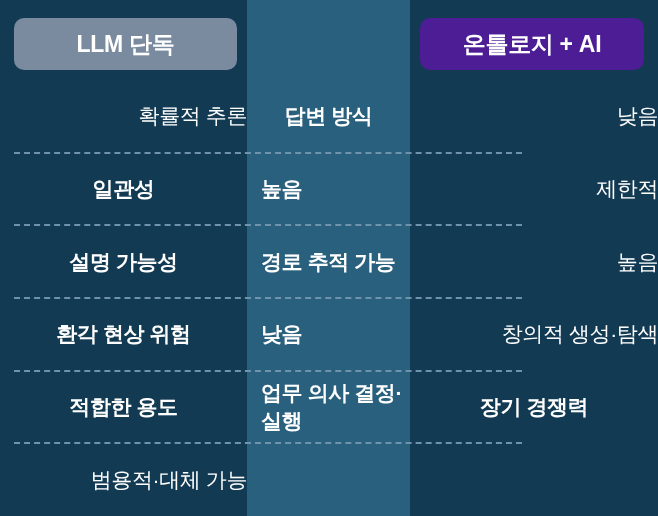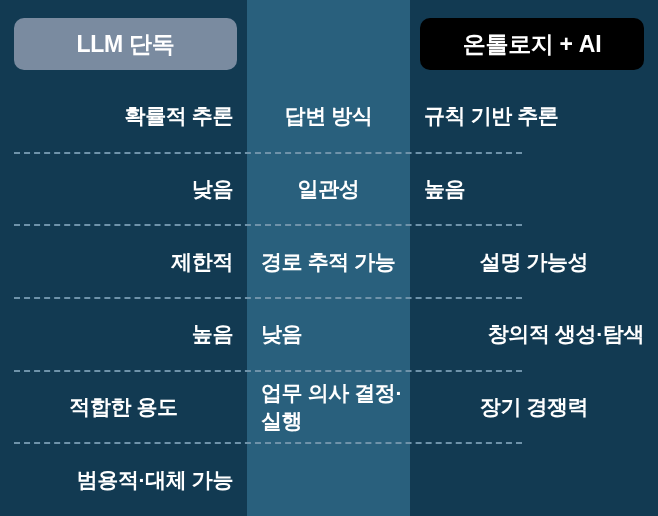--- a/index.html
+++ b/index.html
@@ -51,35 +51,34 @@
   .hdr-left {
     margin: 18px 10px 10px 14px;
     background: #7a8ba0;
     border-radius: 10px;
   }
   .hdr-mid {
     background: transparent;
   }
   .hdr-right {
     margin: 18px 14px 10px 10px;
-    background: #000000;
+    background: #4c1d95;
     border-radius: 10px;
   }
   .cell {
     display: flex;
     align-items: center;
     color: #ffffff;
     font-size: 21px;
     letter-spacing: -0.4px;
     box-sizing: border-box;
   }
   .cell-left {
     justify-content: flex-end;
-    padding-right: 14px;
-    font-weight: bold;
+    font-weight: normal;
   }
   .cell-mid {
     justify-content: center;
     font-weight: bold;
   }
   .cell-right {
     justify-content: flex-start;
     padding-left: 14px;
     font-weight: bold;
   }
@@ -98,31 +97,31 @@
 <div class="comparison">
   <div class="center-band"></div>
 
   <div class="grid">
     <div class="hdr hdr-left">LLM 단독</div>
     <div class="hdr hdr-mid"></div>
     <div class="hdr hdr-right">온톨로지 + AI</div>
 
     <div class="cell cell-left">확률적 추론</div>
     <div class="cell cell-mid">답변 방식</div>
-    <div class="cell cell-right">규칙 기반 추론</div>
 
     <div class="cell cell-left">낮음</div>
     <div class="cell cell-mid">일관성</div>
     <div class="cell cell-right">높음</div>
 
     <div class="cell cell-left">제한적</div>
+    <div class="cell cell-mid">설명 가능성</div>
     <div class="cell cell-right">경로 추적 가능</div>
-    <div class="cell cell-mid">설명 가능성</div>
 
     <div class="cell cell-left">높음</div>
+    <div class="cell cell-mid">환각 현상 위험</div>
     <div class="cell cell-right">낮음</div>
 
     <div class="cell cell-left">창의적 생성·탐색</div>
     <div class="cell cell-mid">적합한 용도</div>
     <div class="cell cell-right">업무 의사 결정·실행</div>
 
     <div class="cell cell-mid">장기 경쟁력</div>
     <div class="cell cell-left">범용적·대체 가능</div>
   </div>
 

